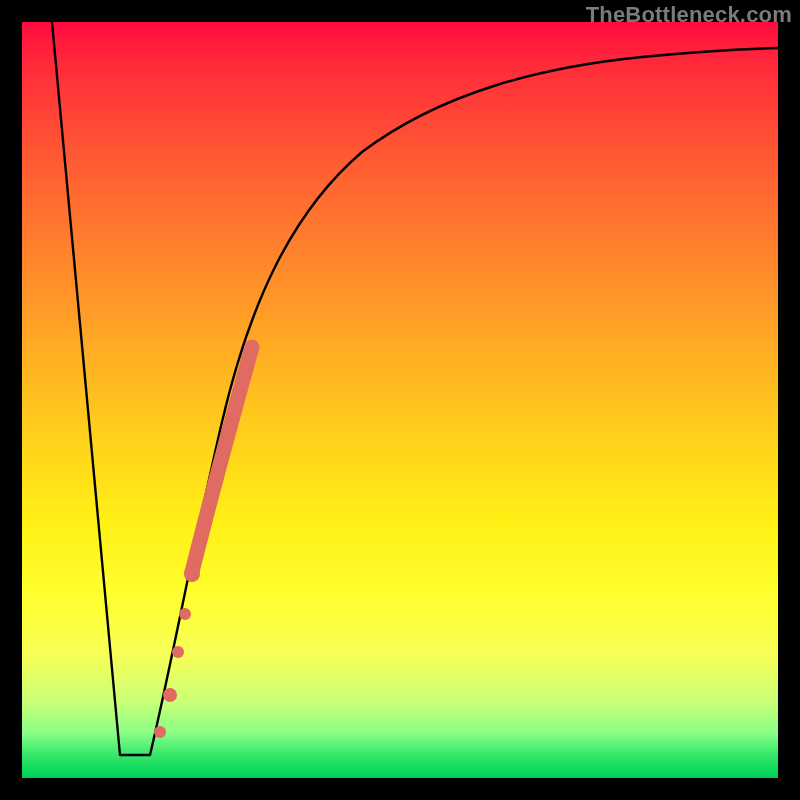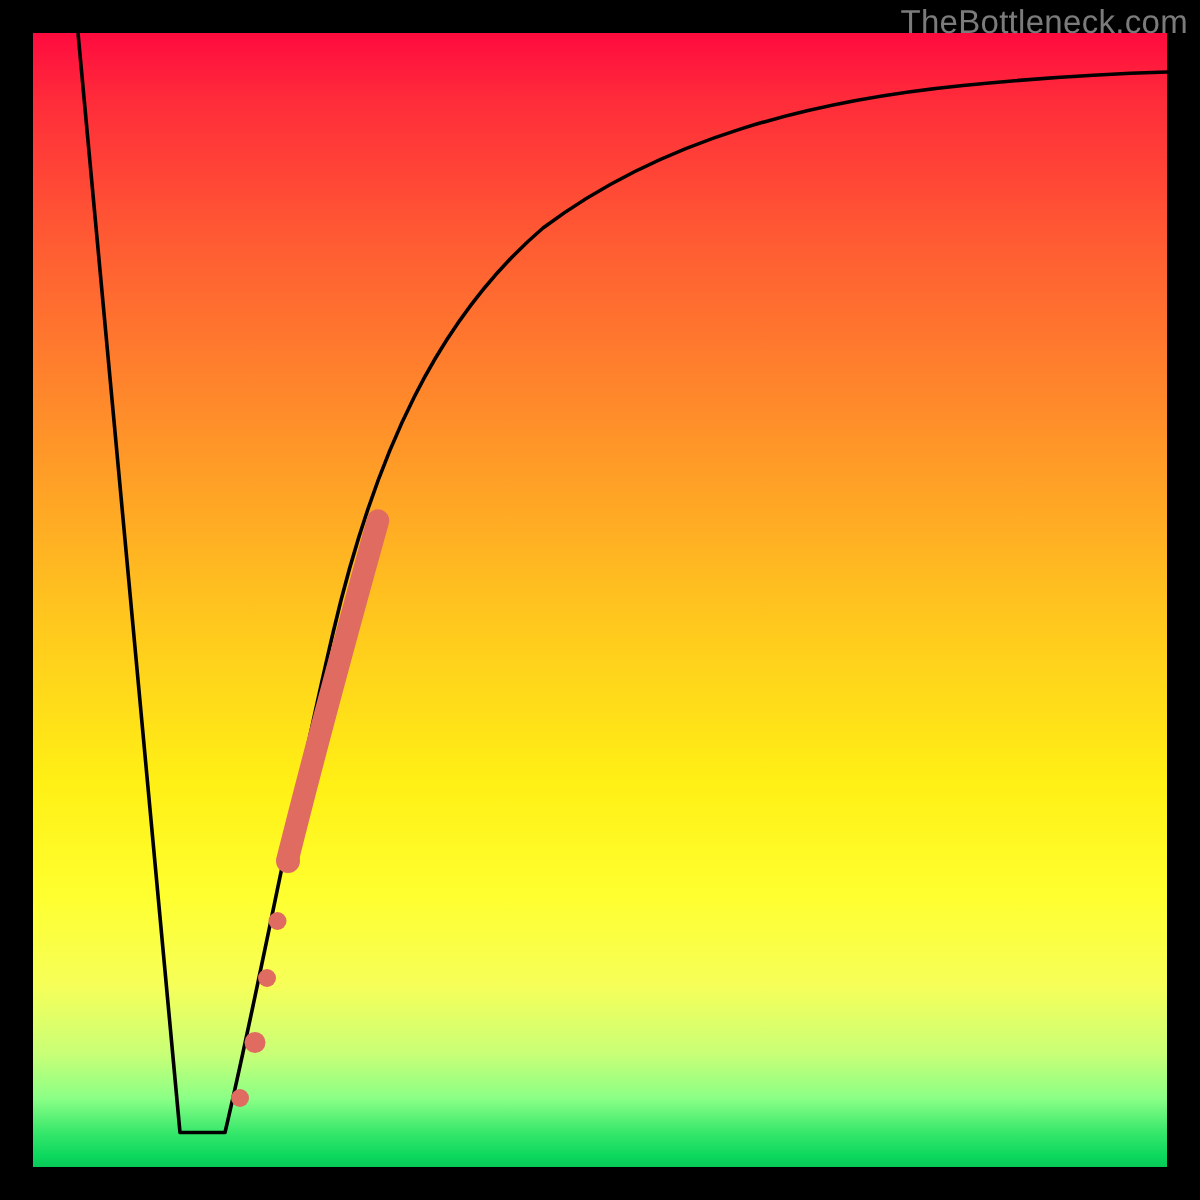--- a/index.html
+++ b/index.html
@@ -38,21 +38,21 @@
       #0dd85e 99%,
       #07c957 100%
     );
   }
   .watermark {
     position: absolute;
     top: 2px;
     right: 8px;
     color: #7b7b7b;
     font-size: 22px;
-    font-weight: 400;
+    font-weight: 700;
     letter-spacing: 0.2px;
     user-select: none;
     text-align: right;
   }
   svg.curves {
     position: absolute;
     inset: 0;
     width: 756px;
     height: 756px;
     overflow: visible;

